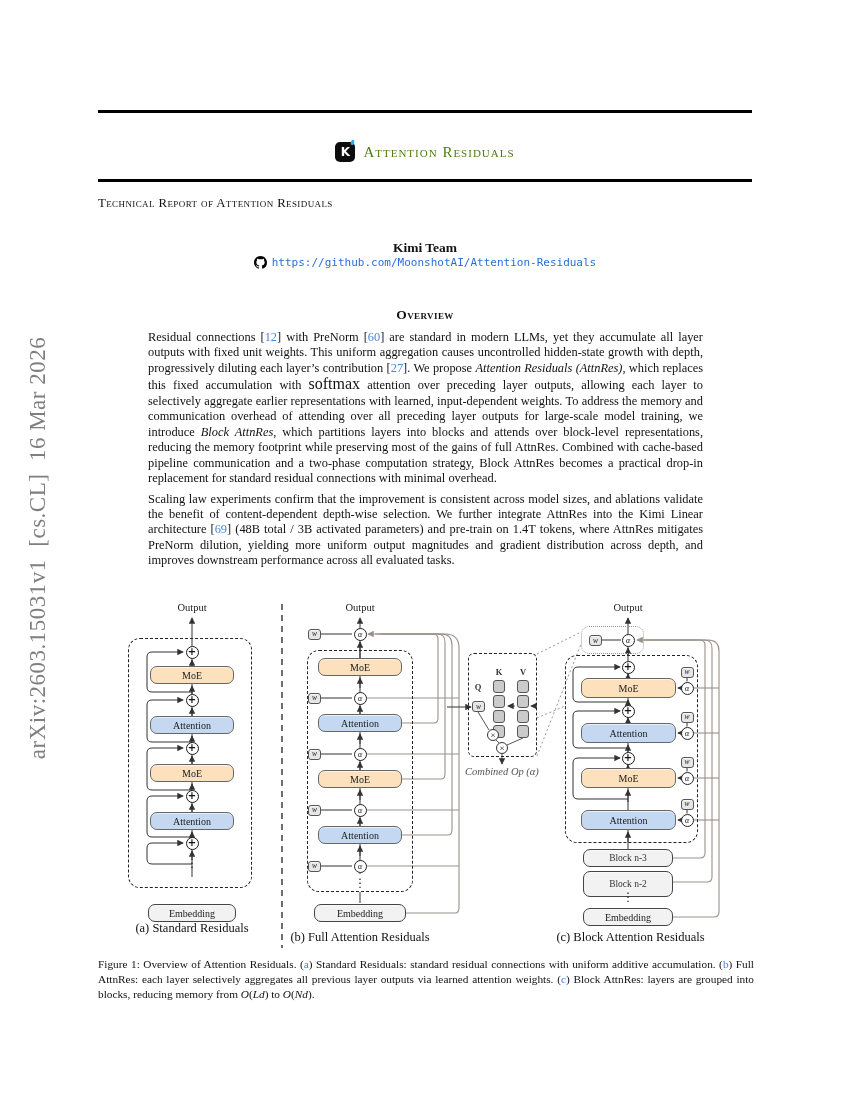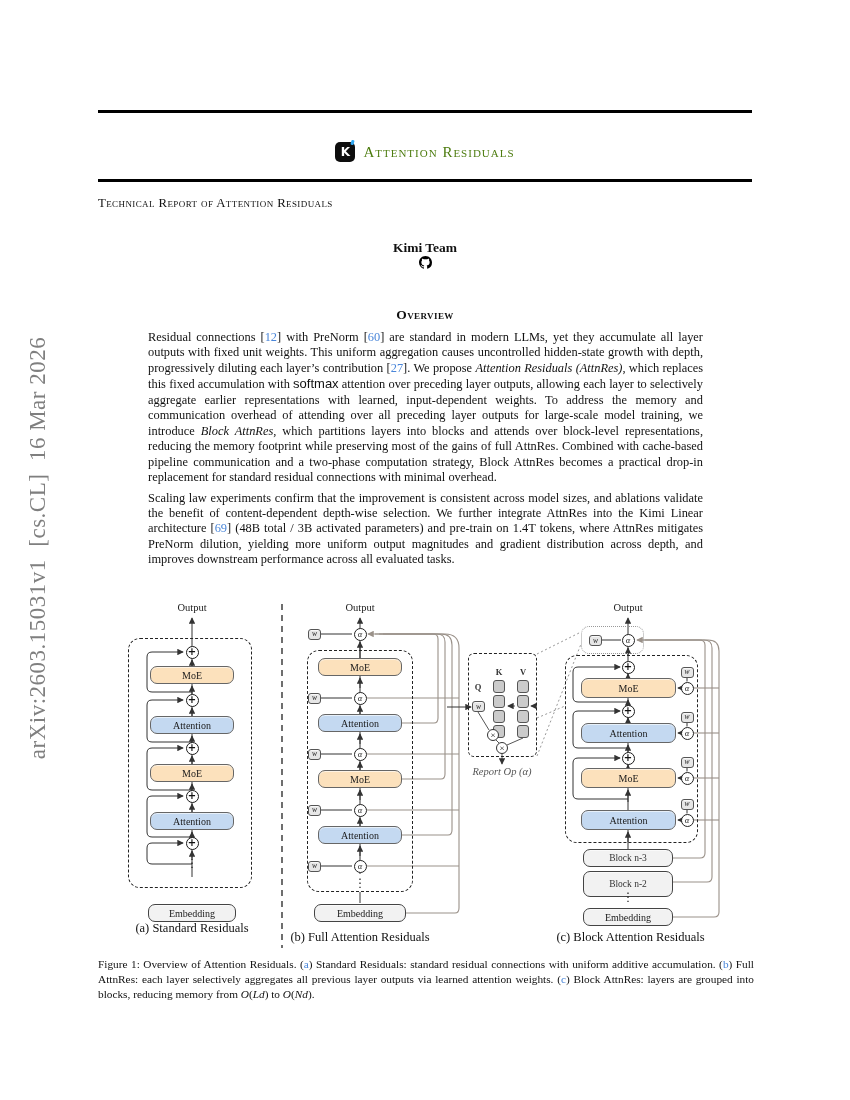--- a/index.html
+++ b/index.html
@@ -31,21 +31,21 @@
   .linkrow a{font-family:"DejaVu Sans Mono",monospace;font-size:11px;color:var(--link-blue);
     text-decoration:none}
   .absheading{position:absolute;left:98px;top:307px;width:654px;text-align:center;
     font-variant:small-caps;font-weight:bold;font-size:13.5px;letter-spacing:.4px}
   .abstract{position:absolute;left:148px;top:330px;width:555px;font-size:12.4px;
     line-height:15.45px;text-align:justify}
   .abstract p+p{margin-top:5px}
   .seg-cite{color:var(--cite-blue)}
   .seg-i{font-style:italic}
   .seg-math{font-style:italic}
-  .seg-mono{font-family:Liberation Sans, sans-serif;font-size:13px}
+  .seg-mono{font-family:Liberation Serif, serif;font-size:16px}
   .figcap{position:absolute;left:98px;top:957px;width:656px;font-size:11.3px;line-height:15px;
     text-align:justify}
   
   .fig{position:absolute;left:95px;top:596px;width:660px;height:358px}
   .figsvg{position:absolute;left:0;top:0;z-index:0}
   .fig .lab{position:absolute;text-align:center;font-size:10.5px;color:#222;z-index:2}
   .fig .cap{position:absolute;text-align:center;font-size:12.5px;color:#111;z-index:2}
   .dashbox{position:absolute;border:1.3px dashed #222;border-radius:12px;z-index:1}
   .dotbox{position:absolute;border:1px dotted #999;border-radius:8px;z-index:1}
   .nbox{position:absolute;border:1px solid #666;border-radius:7px;display:flex;align-items:center;
@@ -90,20 +90,21 @@
     <span class="title">Attention Residuals</span>
   </div>
   <div class="rule" style="top:179px"></div>
 
   <div class="subtitle">Technical Report of Attention Residuals</div>
   <div class="author">Kimi Team</div>
   <div class="linkrow">
     <svg width="13" height="13" viewBox="0 0 16 16">
       <path fill="#000" d="M8 0C3.58 0 0 3.58 0 8c0 3.54 2.29 6.53 5.47 7.59.4.07.55-.17.55-.38 0-.19-.01-.82-.01-1.49-2.01.37-2.53-.49-2.69-.94-.09-.23-.48-.94-.82-1.13-.28-.15-.68-.52-.01-.53.63-.01 1.08.58 1.23.82.72 1.21 1.87.87 2.33.66.07-.52.28-.87.51-1.07-1.78-.2-3.64-.89-3.64-3.95 0-.87.31-1.59.82-2.15-.08-.2-.36-1.02.08-2.12 0 0 .67-.21 2.2.82.64-.18 1.32-.27 2-.27s1.36.09 2 .27c1.53-1.04 2.2-.82 2.2-.82.44 1.1.16 1.92.08 2.12.51.56.82 1.27.82 2.15 0 3.07-1.87 3.75-3.65 3.95.29.25.54.73.54 1.48 0 1.07-.01 1.93-.01 2.2 0 .21.15.46.55.38A8.01 8.01 0 0 0 16 8c0-4.42-3.58-8-8-8z"></path>
     </svg>
+    <a href="#">https://github.com/MoonshotAI/Attention-Residuals</a>
   </div>
 
   <div class="absheading">Overview</div>
   <div class="abstract">
     <p><span>Residual connections [</span><span class="seg-cite">12</span><span>] with PreNorm [</span><span class="seg-cite">60</span><span>] are standard in modern LLMs, yet they accumulate all layer outputs with fixed unit weights. This uniform aggregation causes uncontrolled hidden-state growth with depth, progressively diluting each layer’s contribution [</span><span class="seg-cite">27</span><span>]. We propose </span><span class="seg-i">Attention Residuals (AttnRes)</span><span>, which replaces this fixed accumulation with </span><span class="seg-mono">softmax</span><span> attention over preceding layer outputs, allowing each layer to selectively aggregate earlier representations with learned, input-dependent weights. To address the memory and communication overhead of attending over all preceding layer outputs for large-scale model training, we introduce </span><span class="seg-i">Block AttnRes</span><span>, which partitions layers into blocks and attends over block-level representations, reducing the memory footprint while preserving most of the gains of full AttnRes. Combined with cache-based pipeline communication and a two-phase computation strategy, Block AttnRes becomes a practical drop-in replacement for standard residual connections with minimal overhead.</span></p>
     <p><span>Scaling law experiments confirm that the improvement is consistent across model sizes, and ablations validate the benefit of content-dependent depth-wise selection. We further integrate AttnRes into the Kimi Linear architecture [</span><span class="seg-cite">69</span><span>] (48B total / 3B activated parameters) and pre-train on 1.4T tokens, where AttnRes mitigates PreNorm dilution, yielding more uniform output magnitudes and gradient distribution across depth, and improves downstream performance across all evaluated tasks.</span></p>
   </div>
 
   <div class="fig">
 
@@ -258,21 +259,21 @@
     <div class="kvcell" style="left:398px;top:84px"></div>
     <div class="kvcell" style="left:398px;top:99px"></div>
     <div class="kvcell" style="left:398px;top:114px"></div>
     <div class="kvcell" style="left:398px;top:129px"></div>
     <div class="kvcell" style="left:422px;top:84px"></div>
     <div class="kvcell" style="left:422px;top:99px"></div>
     <div class="kvcell" style="left:422px;top:114px"></div>
     <div class="kvcell" style="left:422px;top:129px"></div>
     <div class="otimes" style="left:392px;top:133px">×</div>
     <div class="otimes" style="left:401px;top:146px">×</div>
-    <div class="insetlab" style="left:352px;top:170px;width:110px">Report Op (α)</div>
+    <div class="insetlab" style="left:352px;top:170px;width:110px">Combined Op (α)</div>
 
     <div class="lab" style="left:498px;top:6px;width:70px">Output</div>
     <div class="dotbox" style="left:486px;top:30px;width:63px;height:28px"></div>
     <div class="wchip" style="left:494px;top:39px">w</div>
     <div class="alpha" style="left:526.5px;top:37.5px">α</div>
     <div class="dashbox" style="left:470px;top:59px;width:133px;height:188px"></div>
     <div class="plus" style="left:526.5px;top:64.5px">+</div>
     <div class="nbox moe" style="left:486px;top:82px;width:95px;height:20px">MoE</div>
     <div class="plus" style="left:526.5px;top:108.5px">+</div>
     <div class="nbox attn" style="left:486px;top:127px;width:95px;height:20px">Attention</div>

